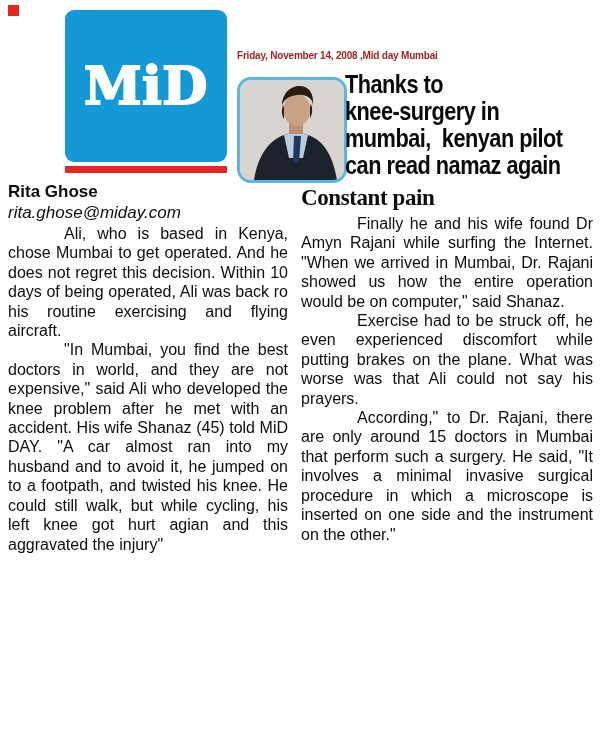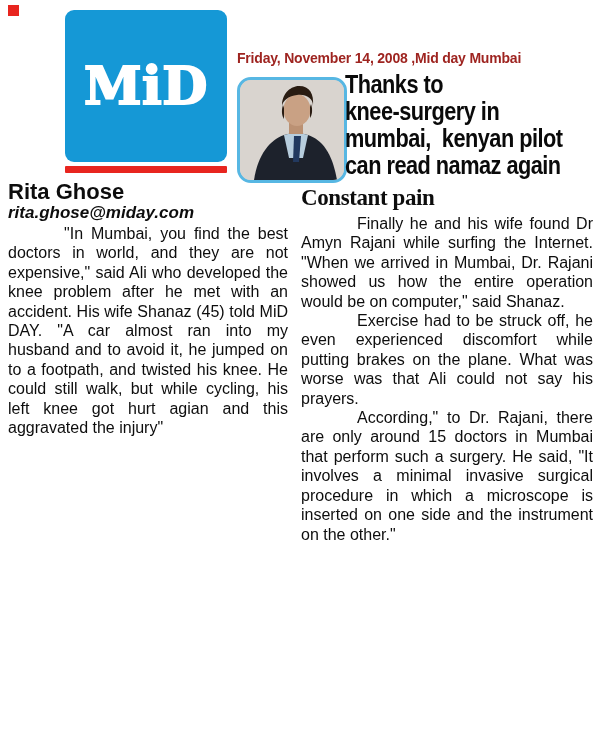--- a/index.html
+++ b/index.html
@@ -16,40 +16,40 @@
   }
   .logo-word{
     color:#ffffff;font-family:"DejaVu Serif",serif;font-weight:bold;
     font-size:52px;line-height:58px;letter-spacing:0.5px;
     -webkit-text-stroke:2px #ffffff;
   }
   .masthead-bar{height:7px;background:#e8251f;margin-top:4px;border-radius:1px;}
   
   .dateline{
     position:absolute;left:237px;top:50px;width:330px;
-    font-size:14px;font-weight:bold;color:#9e2420;letter-spacing:-0.2px;
+    font-size:10px;font-weight:bold;color:#9e2420;letter-spacing:-0.2px;
   }
   .photo{
     position:absolute;left:237px;top:77px;width:104px;height:100px;
     border:3px solid #57b7e3;border-radius:14px;overflow:hidden;background:#d9d4cf;
   }
   .photo svg{display:block;width:100%;height:100%;}
   .headline{
     position:absolute;left:345px;top:71px;margin:0;width:292px;
     font-size:25px;line-height:27px;font-weight:bold;color:#0a0a0a;
     white-space:pre-wrap;letter-spacing:-0.6px;
     transform:scaleX(0.87);transform-origin:left top;
   }
   
   .col{position:absolute;text-align:justify;font-size:16px;line-height:19.4px;}
   .col p{margin:0;}
   .col-left{left:8px;top:181px;width:280px;}
   .col-right{left:301px;top:185px;width:292px;}
-  .author{font-size:22px;font-weight:bold;line-height:21px;text-align:left;}
-  .email{font-size:17px;font-weight:bold;font-style:italic;line-height:22px;text-align:left;}
+  .author{font-size:17px;font-weight:bold;line-height:21px;text-align:left;}
+  .email{font-size:17px;font-weight:normal;font-style:italic;line-height:22px;text-align:left;}
   .subhead{margin:0 0 3px 0;font-size:23px;line-height:26px;font-weight:bold;text-align:left;letter-spacing:-0.4px;font-family:Liberation Serif, serif;}
   .ind{text-indent:56px;}
 </style>
 </head>
 <body>
 
 <div class="page">
 
   <div class="corner-mark"></div>
 
@@ -77,20 +77,21 @@
   </div>
 
   <h1 class="headline">Thanks to
 knee-surgery in
 mumbai,  kenyan pilot
 can read namaz again</h1>
 
   <div class="col col-left">
     <div class="author">Rita Ghose</div>
     <div class="email">rita.ghose@miday.com</div>
+    <p class="ind">Ali, who is based in Kenya, chose Mumbai to get operated. And he does not regret this decision. Within 10 days of being operated, Ali was back ro his routine exercising and flying aircraft.</p>
     <p class="ind">"In Mumbai, you find the best doctors in world, and they are not expensive," said Ali who developed the knee problem after he met with an accident. His wife Shanaz (45) told MiD DAY. "A car almost ran into my husband and to avoid it, he jumped on to a footpath, and twisted his knee. He could still walk, but while cycling, his left knee got hurt agian and this aggravated the injury"</p>
   </div>
 
   <div class="col col-right">
     <h2 class="subhead">Constant pain</h2>
     <p class="ind">Finally he and his wife found Dr Amyn Rajani while surfing the Internet. "When we arrived in Mumbai, Dr. Rajani showed us how the entire operation would be on computer," said Shanaz.</p>
     <p class="ind">Exercise had to be struck off, he even experienced discomfort while putting brakes on the plane. What was worse was that Ali could not say his prayers.</p>
     <p class="ind">According," to Dr. Rajani, there are only around 15 doctors in Mumbai that perform such a surgery. He said, "It involves a minimal invasive surgical procedure in which a microscope is inserted on one side and the instrument on the other."</p>
   </div>
 

